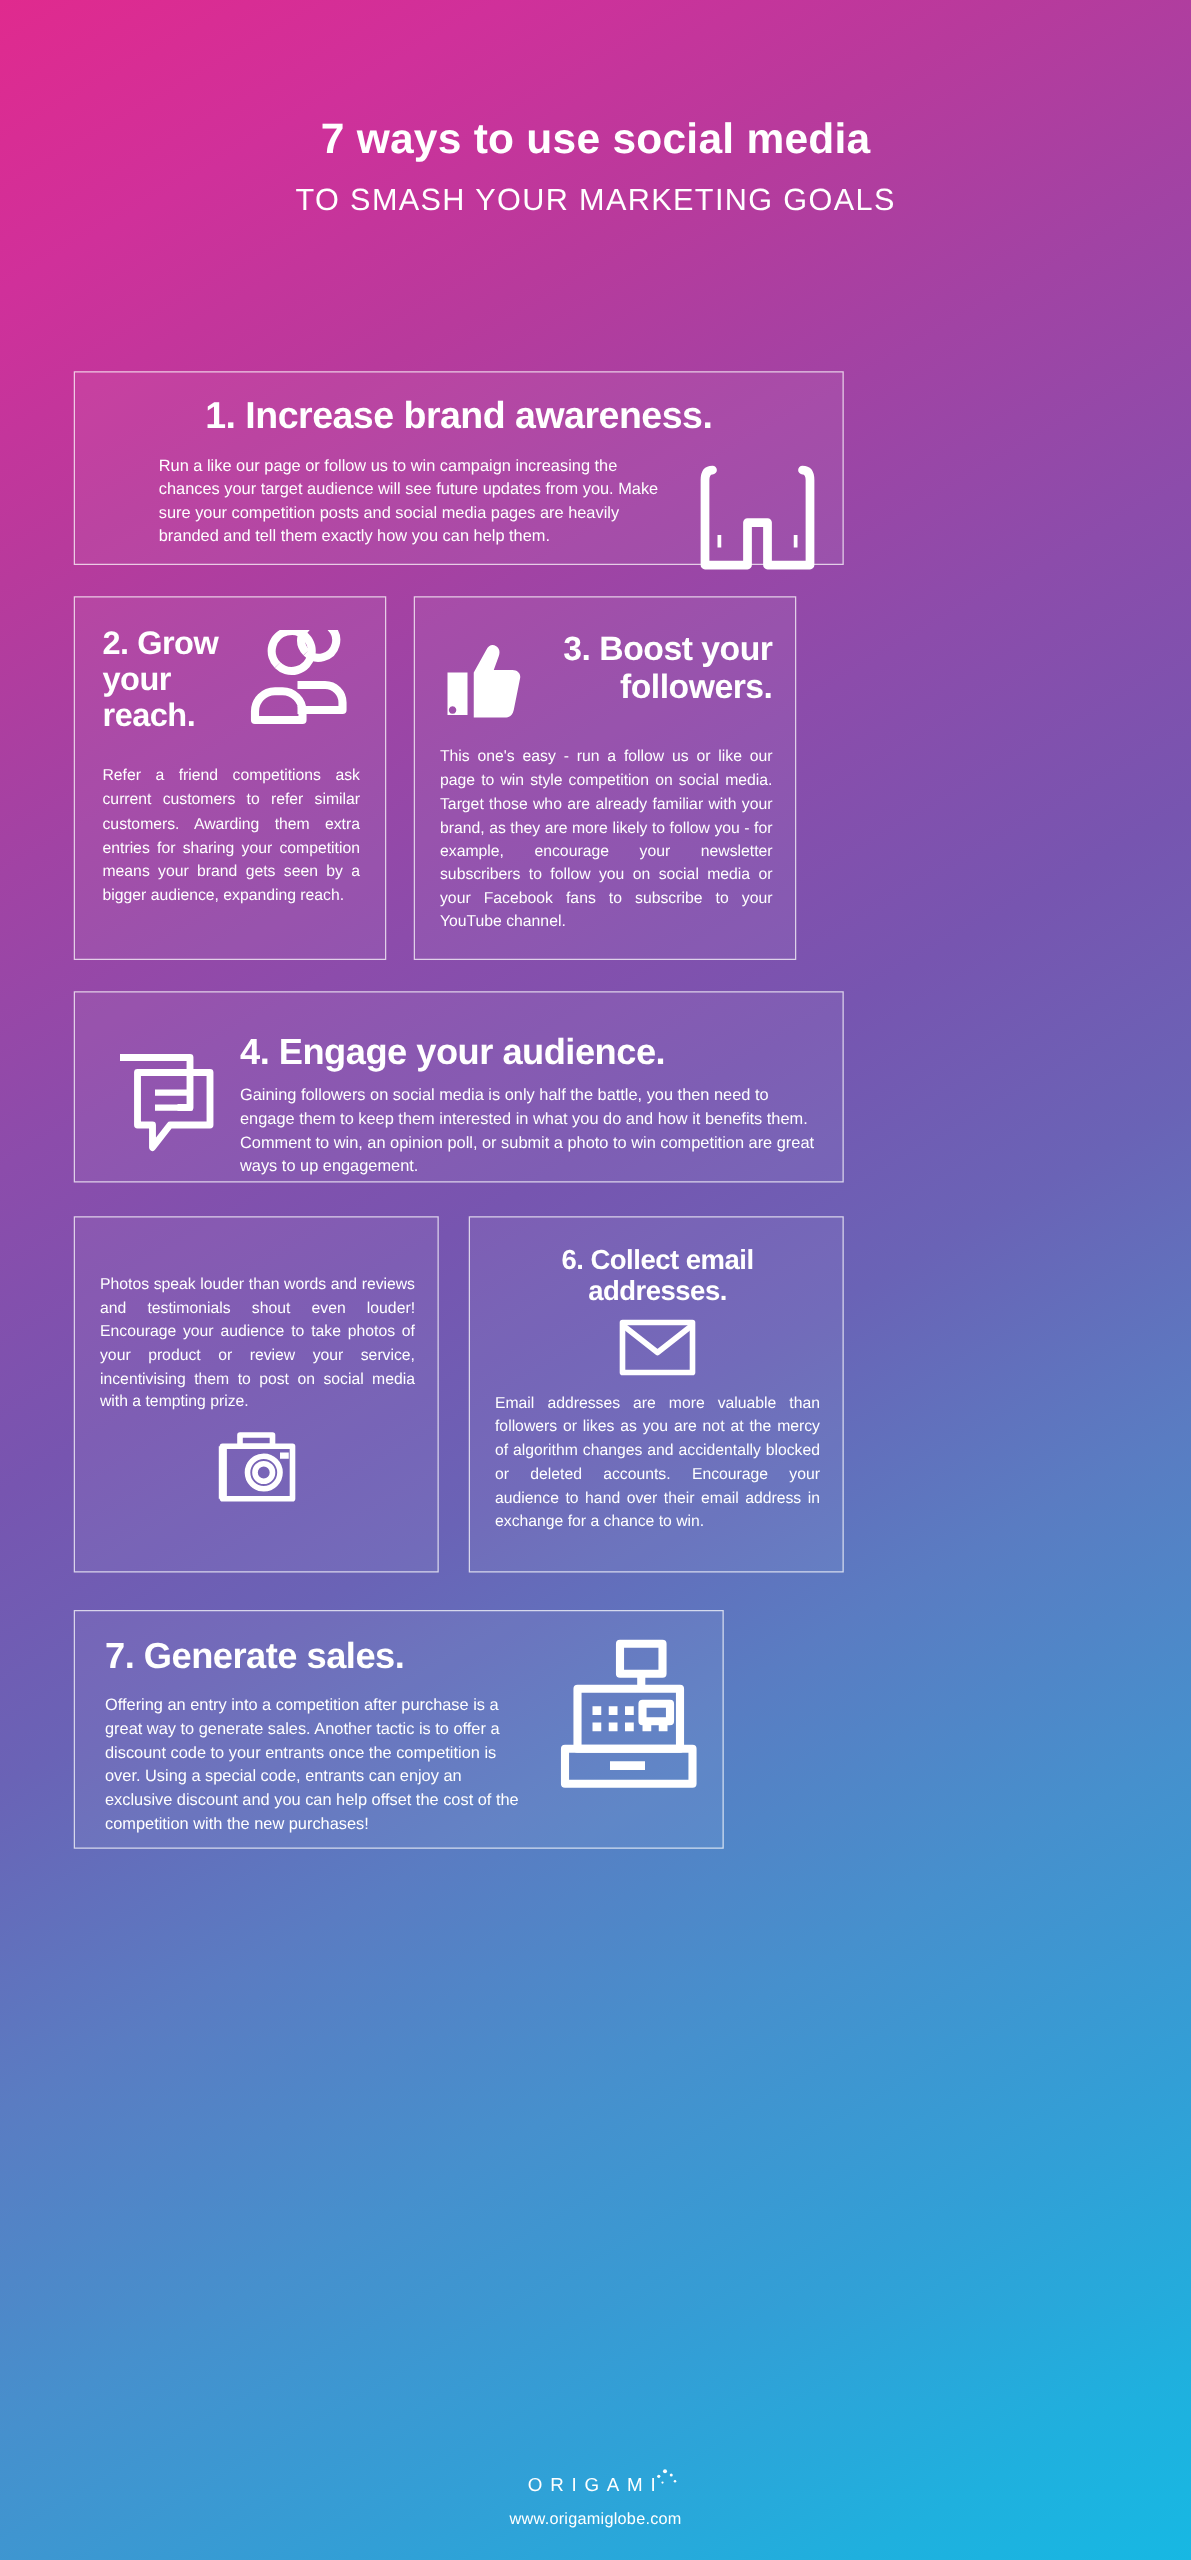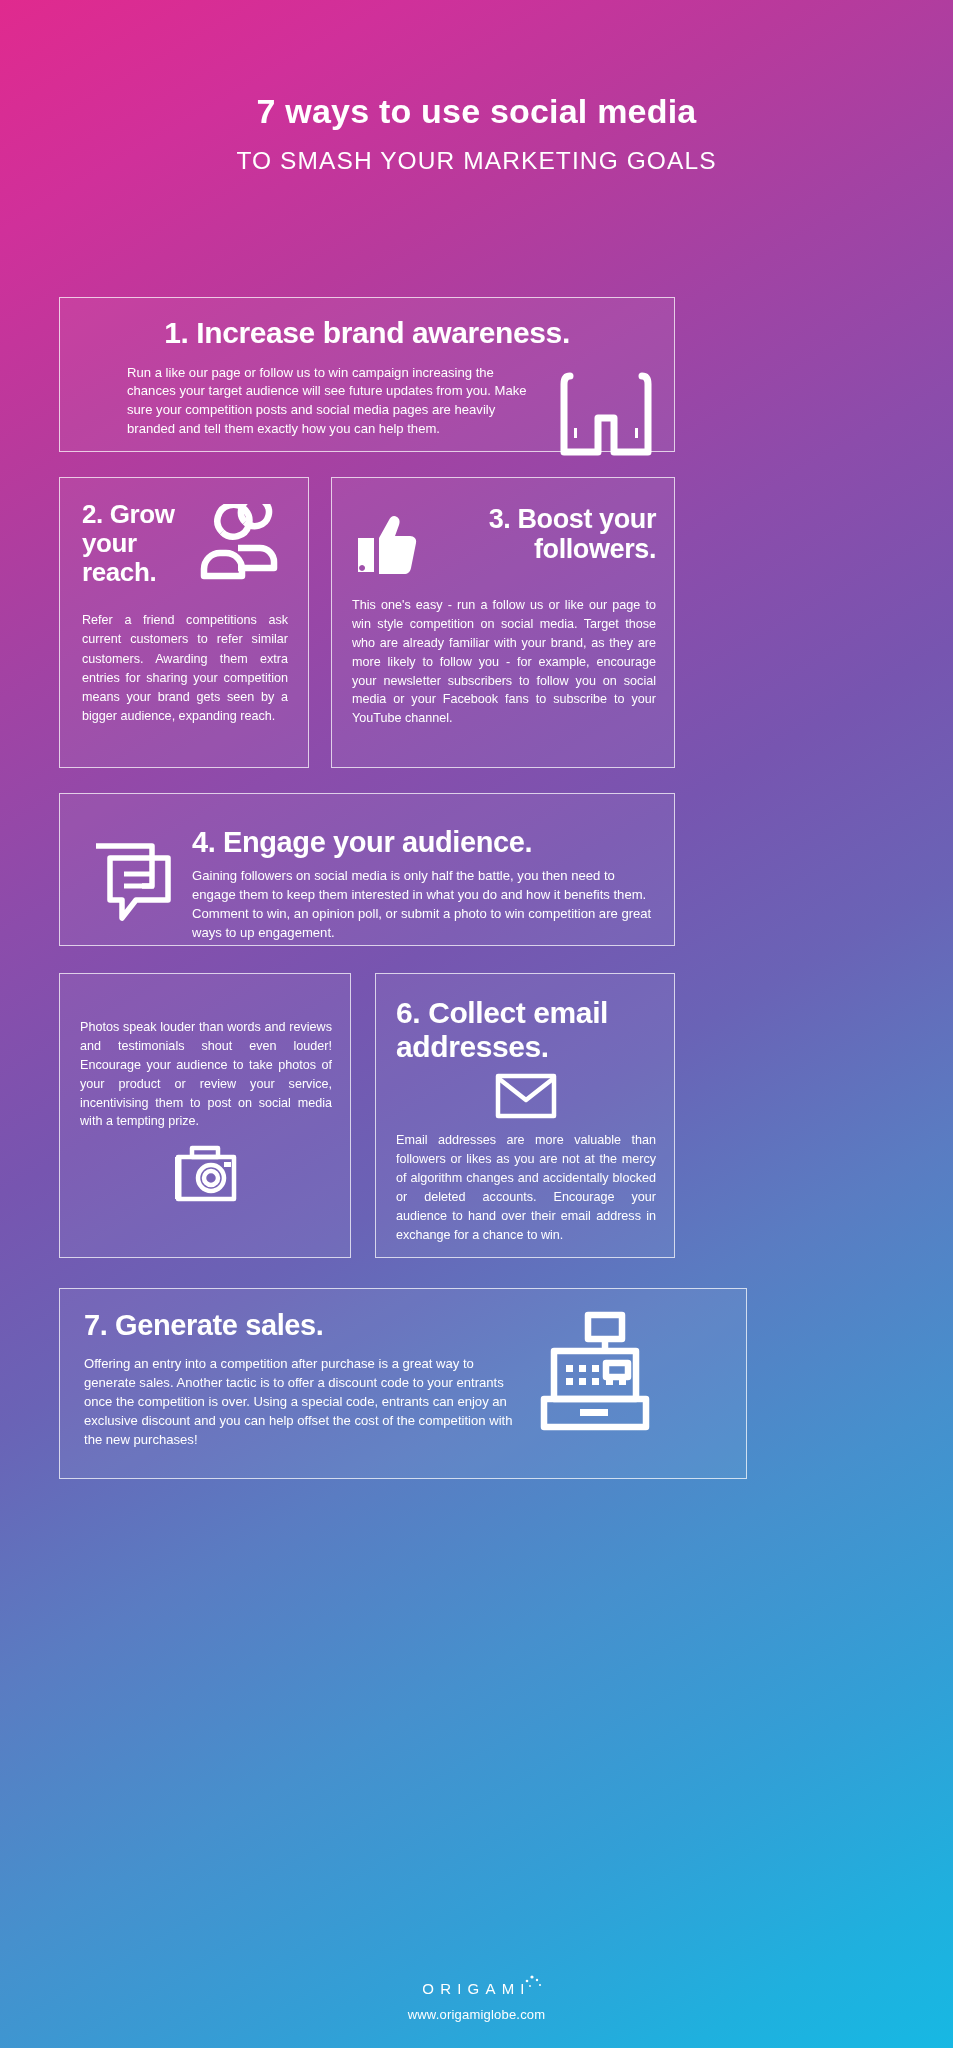--- a/index.html
+++ b/index.html
@@ -82,45 +82,45 @@
   #card1 .row { display:flex; align-items:flex-start; padding:14px 20px 0 22px; }
   #card1 .body-txt { width:425px;margin-left:45px; }
 
   
   #card2 { left:59px; top:477px; width:250px; height:291px; padding:22px 20px 0 22px; }
   #card2 .toprow { display:flex; align-items:flex-start; justify-content:space-between; }
   #card2 .num-title { font-size:26px; }
   #card2 .body-txt { margin-top:24px; font-size:12.6px; line-height:1.52; }
 
   
-  #card3 { left:331px; top:477px; width:344px; height:291px; padding:20px 18px 0 20px; }
+  #card3 { left:331px; top:477px; width:306px; height:291px; padding:20px 18px 0 20px; }
   #card3 .toprow { display:flex; align-items:flex-start; gap:12px; }
   #card3 .num-title { font-size:27px; text-align:right; flex:1; margin-top:6px; }
   #card3 .body-txt { margin-top:18px; font-size:12.6px; line-height:1.5; }
 
   
   #card4 { left:59px; top:793px; width:616px; height:153px; padding:32px 20px 0 22px; }
   #card4 .row { display:flex; align-items:flex-start; gap:16px; }
   #card4 .num-title { font-size:29px; }
   #card4 .body-txt { margin-top:9px; }
 
   
   #card5 { left:59px; top:973px; width:292px; height:285px; padding:22px 18px 0 20px; }
   #card5 .num-title { font-size:26px; text-align:center; }
   #card5 .body-txt { margin-top:22px; font-size:12.6px; line-height:1.5; }
   #card5 .ico-wrap { display:flex; justify-content:center; margin-top:14px; }
 
   
   #card6 { left:375px; top:973px; width:300px; height:285px; padding:22px 18px 0 20px; }
-  #card6 .num-title { font-size:30px; }
+  #card6 .num-title { font-size:22px; text-align:center; }
   #card6 .ico-wrap { display:flex; justify-content:center; margin-top:10px; }
   #card6 .body-txt { margin-top:12px; font-size:12.6px; line-height:1.5; }
 
   
-  #card7 { left:59px; top:1288px; width:688px; height:191px; padding:20px 20px 0 24px; }
+  #card7 { left:59px; top:1288px; width:520px; height:191px; padding:20px 20px 0 24px; }
   #card7 .num-title { font-size:29px; }
   #card7 .row { display:flex; align-items:flex-start; }
   #card7 .body-txt { width:432px; margin-top:14px; }
 
   
   .footer { position:absolute; left:0; right:0; bottom:26px; text-align:center; }
   .brand {
     color:#fff; font-size:15px; letter-spacing:6.2px; font-weight:400;
     display:inline-block; position:relative;
   }

